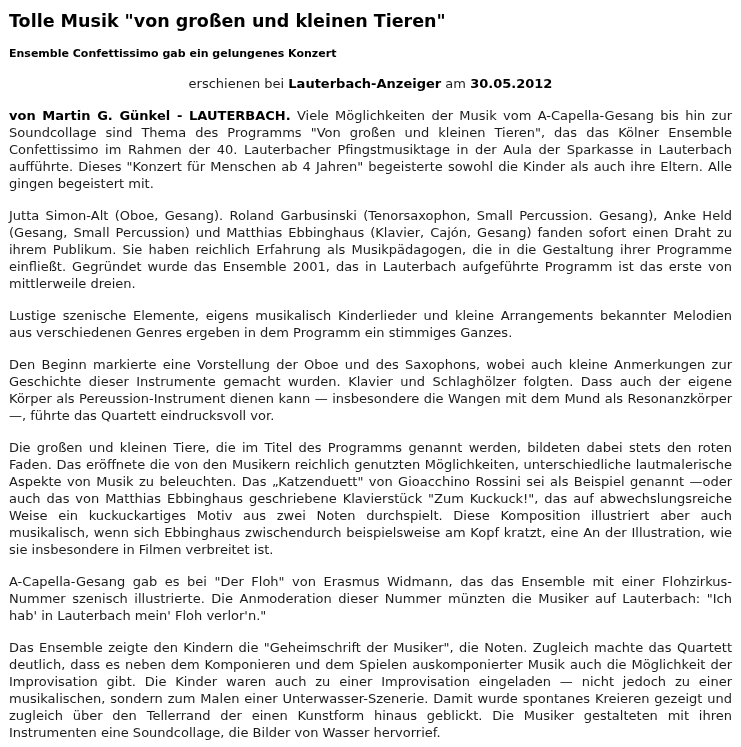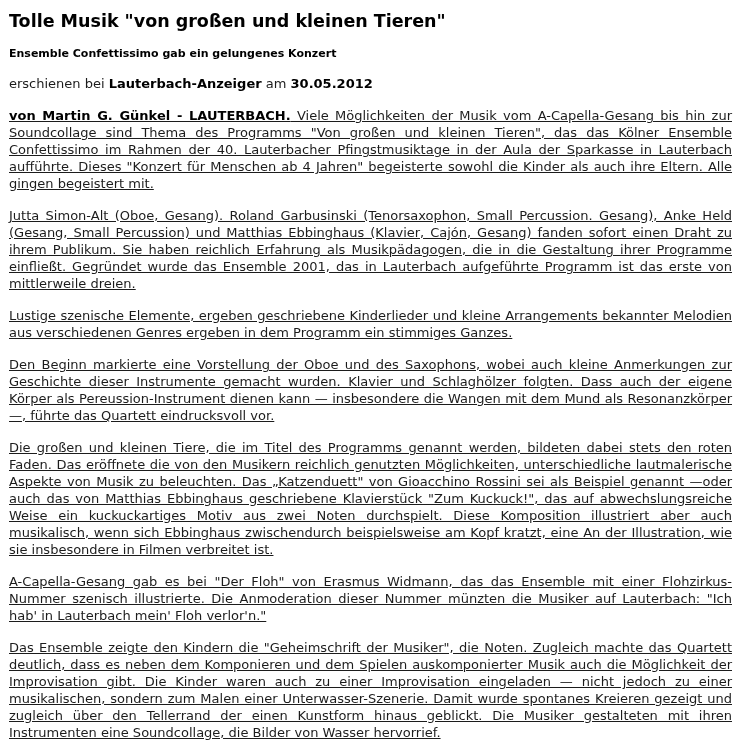--- a/index.html
+++ b/index.html
@@ -25,44 +25,43 @@
   }
   .article-subtitle {
     font-size: 11px;
     line-height: 17px;
     font-weight: bold;
     color: #000000;
     margin: 0 0 13px 0;
   }
   .published-line {
     margin: 0 0 14px 0;
-    text-align: left;
+    text-align: center;
   }
   .published-line b {
     color: #000000;
   }
   p.body-par {
     margin: 15px 0 14px 0;
     text-align: justify;
-    text-decoration: underline;
   }
   .byline {
     font-weight: bold;
     color: #000000;
   }
 </style>
 </head>
 <body>
 
 <h1 class="article-title">Tolle Musik "von großen und kleinen Tieren"</h1>
 
 <h2 class="article-subtitle">Ensemble Confettissimo gab ein gelungenes Konzert</h2>
 
 <p class="published-line"><span>erschienen bei</span> <b>Lauterbach-Anzeiger</b> <span>am</span> <b>30.05.2012</b></p>
 
 <p class="body-par"><span class="byline">von Martin G. Günkel - LAUTERBACH.</span><span>  Viele Möglichkeiten der Musik vom A-Capella-Gesang bis hin zur Soundcollage sind Thema des Programms "Von großen und kleinen Tieren", das das Kölner Ensemble Confettissimo im Rahmen der 40. Lauterbacher Pfingstmusiktage in der Aula der Sparkasse in Lauterbach aufführte. Dieses "Konzert für Menschen ab 4 Jahren" begeisterte sowohl die Kinder als auch ihre Eltern. Alle gingen begeistert mit.</span></p>
 
 <p class="body-par">Jutta Simon-Alt (Oboe, Gesang). Roland Garbusinski (Tenorsaxophon, Small Percussion. Gesang), Anke Held (Gesang, Small Percussion) und Matthias Ebbinghaus (Klavier, Cajón, Gesang) fanden sofort einen Draht zu ihrem Publikum. Sie haben reichlich Erfahrung als Musikpädagogen, die in die Gestaltung ihrer Programme einfließt. Gegründet wurde das Ensemble 2001, das in Lauterbach aufgeführte Programm ist das erste von mittlerweile dreien.</p>
-<p class="body-par">Lustige szenische Elemente, ergeben geschriebene Kinderlieder und kleine Arrangements bekannter Melodien aus verschiedenen Genres ergeben in dem Programm ein stimmiges Ganzes.</p>
+<p class="body-par">Lustige szenische Elemente, eigens musikalisch Kinderlieder und kleine Arrangements bekannter Melodien aus verschiedenen Genres ergeben in dem Programm ein stimmiges Ganzes.</p>
 <p class="body-par">Den Beginn markierte eine Vorstellung der Oboe und des Saxophons, wobei auch kleine Anmerkungen zur Geschichte dieser Instrumente gemacht wurden. Klavier und Schlaghölzer folgten. Dass auch der eigene Körper als Pereussion-Instrument dienen kann — insbesondere die Wangen mit dem Mund als Resonanzkörper —, führte das Quartett eindrucksvoll vor.</p>
 <p class="body-par">Die großen und kleinen Tiere, die im Titel des Programms genannt werden, bildeten dabei stets den roten Faden. Das eröffnete die von den Musikern reichlich genutzten Möglichkeiten, unterschiedliche lautmalerische Aspekte von Musik zu beleuchten. Das „Katzenduett" von Gioacchino Rossini sei als Beispiel genannt —oder auch das von Matthias Ebbinghaus geschriebene Klavierstück "Zum Kuckuck!", das auf abwechslungsreiche Weise ein kuckuckartiges Motiv aus zwei Noten durchspielt. Diese Komposition illustriert aber auch musikalisch, wenn sich Ebbinghaus zwischendurch beispielsweise am Kopf kratzt, eine An der Illustration, wie sie insbesondere in Filmen verbreitet ist.</p>
 <p class="body-par">A-Capella-Gesang gab es bei "Der Floh" von Erasmus Widmann, das das Ensemble mit einer Flohzirkus-Nummer szenisch illustrierte. Die Anmoderation dieser Nummer münzten die Musiker auf Lauterbach: "Ich hab' in Lauterbach mein' Floh verlor'n."</p>
 <p class="body-par">Das Ensemble zeigte den Kindern die "Geheimschrift der Musiker", die Noten. Zugleich machte das Quartett deutlich, dass es neben dem Komponieren und dem Spielen auskomponierter Musik auch die Möglichkeit der Improvisation gibt. Die Kinder waren auch zu einer Improvisation eingeladen — nicht jedoch zu einer musikalischen, sondern zum Malen einer Unterwasser-Szenerie. Damit wurde spontanes Kreieren gezeigt und zugleich über den Tellerrand der einen Kunstform hinaus geblickt. Die Musiker gestalteten mit ihren Instrumenten eine Soundcollage, die Bilder von Wasser hervorrief.</p>
 
 </body></html>

